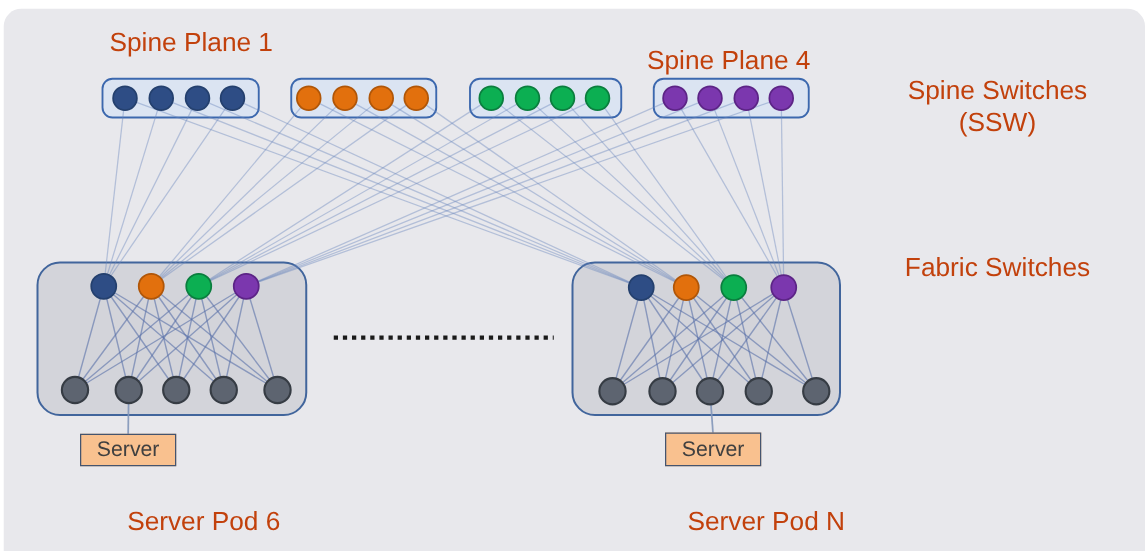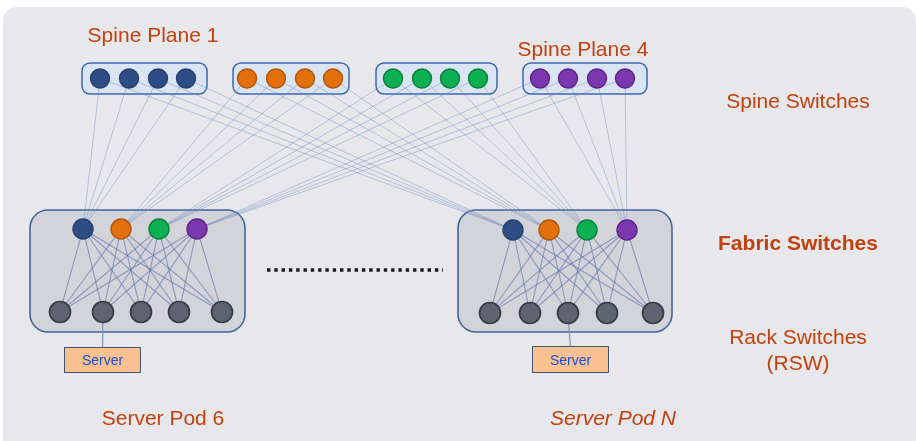--- a/index.html
+++ b/index.html
@@ -2,28 +2,28 @@
 <html><head>
 <meta charset="utf-8">
 <style>
   html,body{margin:0;padding:0;background:#ffffff;font-family:"Liberation Sans",sans-serif;}
   .canvas{position:relative;width:916px;height:441px;background:#ffffff;overflow:hidden;}
   .panel{position:absolute;left:3px;top:7px;right:0;bottom:0;background:#e8e8ec;border-radius:14px 14px 0 0;}
   #topo{position:absolute;left:0;top:0;}
   .lbl{position:absolute;color:#c2410c;font-size:21px;line-height:26px;text-align:center;white-space:nowrap;}
   #lbl-sp1{left:68px;top:22px;width:170px;}
   #lbl-sp4{left:498px;top:36px;width:170px;}
-  .sidelbl{left:683px;width:230px;margin-top:28px;}
+  .sidelbl{left:683px;width:230px;}
   #lbl-ssw{top:60px;}
-  #lbl-fsw{top:202px;font-weight:bold;}
+  #lbl-fsw{top:202px;}
   #lbl-rsw{top:296px;}
   #lbl-pod1{left:68px;top:405px;width:190px;}
-  #lbl-podn{left:508px;top:405px;width:210px;font-style:italic;}
-  .server-box{position:absolute;background:#f9c18f;border:1.6px solid #44546f;color:#1d4ed8;
-    font-size:14px;display:flex;align-items:center;justify-content:center;box-sizing:border-box;}
+  #lbl-podn{left:508px;top:405px;width:210px;}
+  .server-box{position:absolute;background:#f9c18f;border:1.6px solid #44546f;color:#404040;
+    font-size:17px;display:flex;align-items:center;justify-content:center;box-sizing:border-box;}
 </style>
 </head>
 <body>
 
 <div class="canvas">
   <div class="panel"></div>
 
   <svg id="topo" width="916" height="441" viewBox="0 0 916 441">
       <rect x="82" y="63" width="125" height="31" rx="8" fill="#dbe4f2" stroke="#3c68ae" stroke-width="1.5"></rect>
       <rect x="233" y="63" width="116" height="31" rx="8" fill="#dbe4f2" stroke="#3c68ae" stroke-width="1.5"></rect>
@@ -140,27 +140,24 @@
       <circle cx="568" cy="313" r="10.5" fill="#5d6470" stroke="#363c44" stroke-width="1.7"></circle>
       <circle cx="607" cy="313" r="10.5" fill="#5d6470" stroke="#363c44" stroke-width="1.7"></circle>
       <circle cx="653" cy="313" r="10.5" fill="#5d6470" stroke="#363c44" stroke-width="1.7"></circle>
     </svg>
 
   <div class="lbl" id="lbl-sp1">Spine Plane 1</div>
   <div class="lbl" id="lbl-sp4">Spine Plane 4</div>
 
   <div class="lbl sidelbl" id="lbl-ssw">
     <div>Spine Switches</div>
+    <div>(SSW)</div>
   </div>
   <div class="lbl sidelbl" id="lbl-fsw">
     <div>Fabric Switches</div>
-  </div>
-  <div class="lbl sidelbl" id="lbl-rsw">
-    <div>Rack Switches</div>
-    <div>(RSW)</div>
   </div>
 
   <div class="server-box" id="server-0" style="left: 64px; top: 347px; width: 77px; height: 26px;">Server</div>
   <div class="server-box" id="server-1" style="left: 532px; top: 346px; width: 77px; height: 27px;">Server</div>
 
   <div class="lbl" id="lbl-pod1">Server Pod 6</div>
   <div class="lbl" id="lbl-podn">Server Pod N</div>
 </div>
 
 </body></html>

